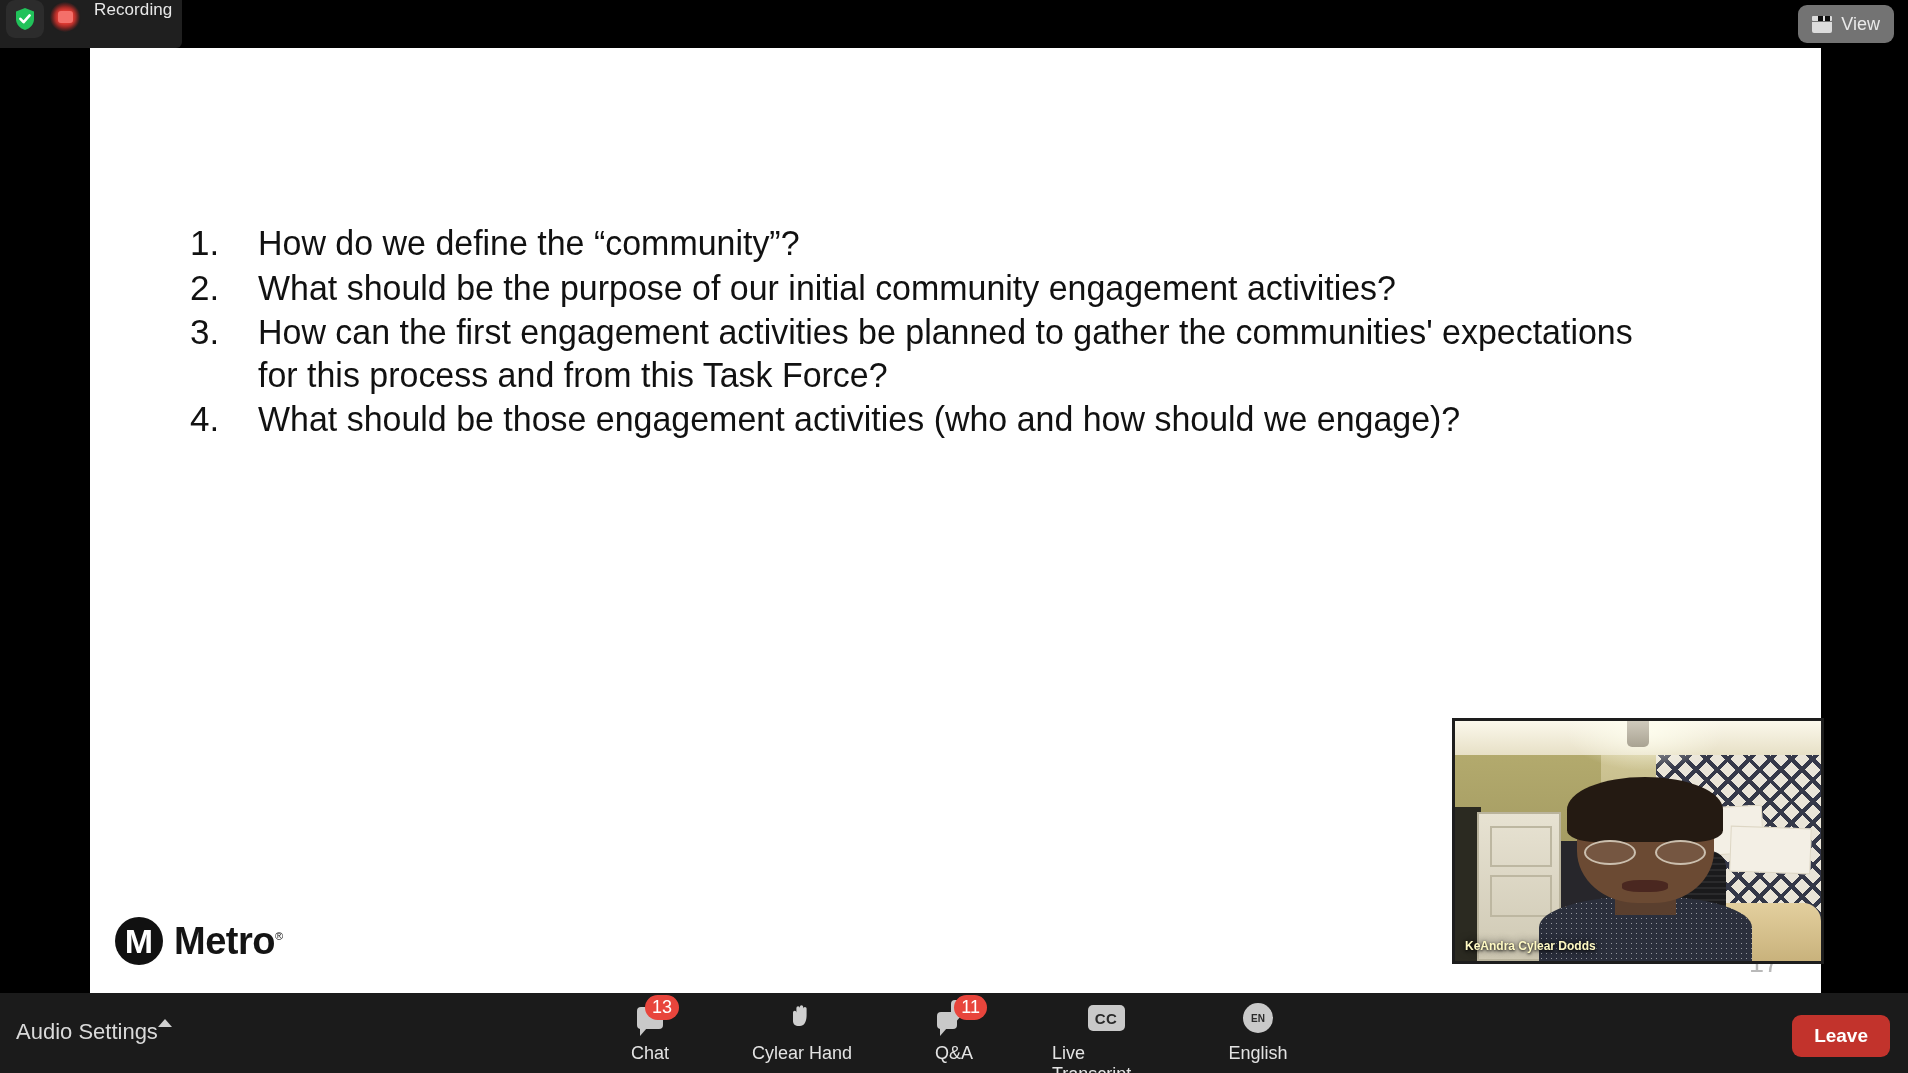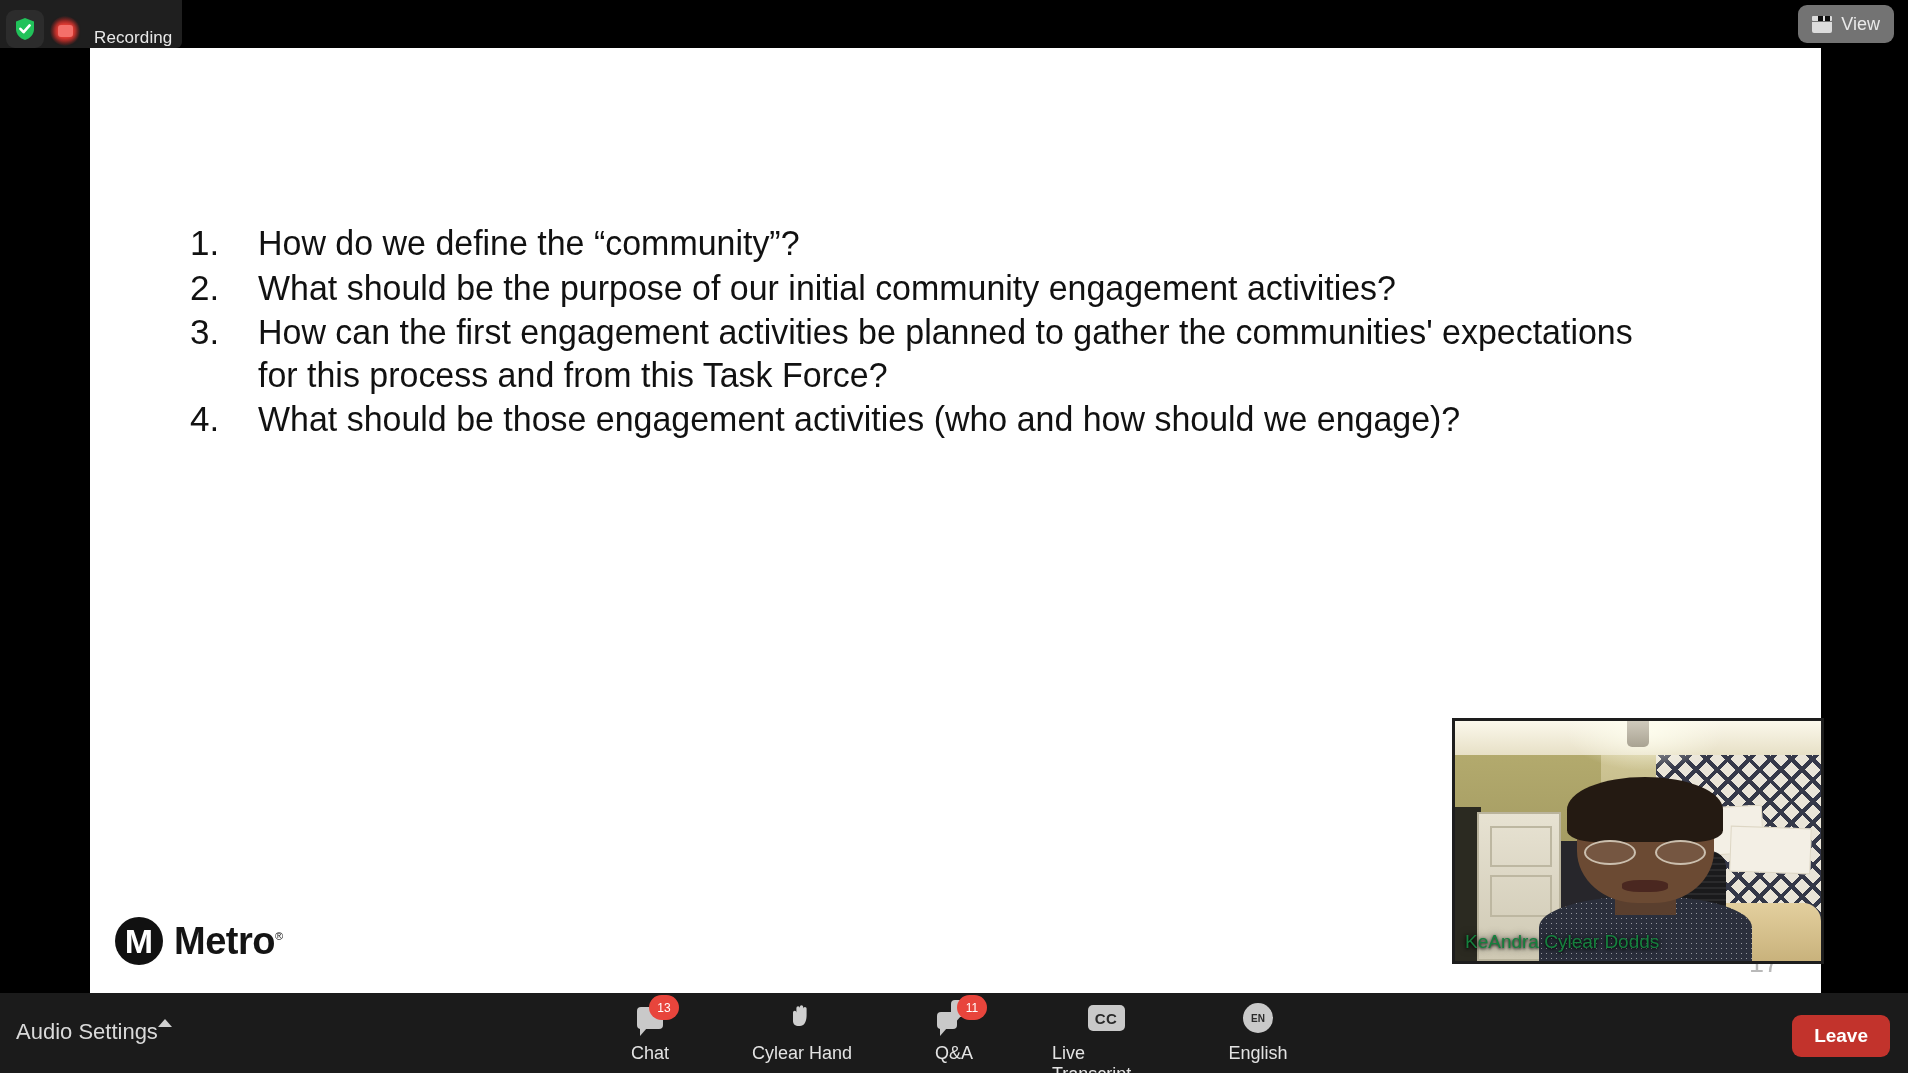--- a/index.html
+++ b/index.html
@@ -9,21 +9,21 @@
     font-family: "Liberation Sans", sans-serif;
     overflow: hidden;
   }
   #app { position: relative; width: 1908px; height: 1073px; background: #000; }
 
   
   #topbar {
     position: absolute; left: 0; top: 0; width: 1908px; height: 48px;
     background: #000; display: flex; align-items: center;
   }
-  .tb-left { display: flex; align-items: flex-end; height: 48px; padding-left: 6px;
+  .tb-left { display: flex; align-items: flex-start; height: 48px; padding-left: 6px;
              background: #1f1f1f; border-radius: 0 0 6px 0; padding-right: 10px; }
   .shield-btn { width: 38px; height: 38px; border-radius: 9px; background: #2c2c2c;
                 display: flex; align-items: center; justify-content: center; }
   .rec-dot { width: 34px; height: 34px; margin-left: 4px; position: relative;
              display: flex; align-items: center; justify-content: center; }
   .rec-dot .glow { position: absolute; width: 30px; height: 30px; border-radius: 50%;
        background: radial-gradient(circle, rgba(255,60,50,.95) 0%, rgba(220,40,35,.55) 48%, rgba(120,15,15,0) 72%); }
   .rec-dot .core { position: relative; width: 15px; height: 12px; border-radius: 3px;
        background: #f4706a; box-shadow: 0 0 5px 2px rgba(255,70,60,.8); }
   #recording-label { color: #e8e8e8; font-size: 17px; margin-left: 12px; letter-spacing: .1px; }
@@ -149,40 +149,41 @@
      background:#6b4a33; border-radius: 47% 47% 44% 44%; }
   .vt-hair { position:absolute; left:9%; bottom:62%; width:82%; height:34%;
      background:#241a12; border-radius: 50% 50% 18% 18%; }
   .vt-glasses { position:absolute; left:18%; bottom:50%; width:64%; height:13%; }
   .vt-glasses span { position:absolute; top:0; width:42%; height:100%;
      border:2px solid #cbbfae; border-radius:50%; background: rgba(255,255,255,.07); }
   .vt-glasses span:first-child { left:0; } .vt-glasses span:last-child { right:0; }
   .vt-mouth { position:absolute; left:38%; bottom:36%; width:24%; height:6%;
      background:#4a2720; border-radius: 40%; }
   #video-name {
-     position: absolute; left: 10px; bottom: 8px; color: #15803d; font-size: 19px;
+     position: absolute; left: 10px; bottom: 8px; color: #fef9c3; font-size: 12px;
      text-shadow: 0 1px 3px rgba(0,0,0,.95), 0 0 8px rgba(0,0,0,.8);
+     font-weight: bold;
   }
 
   
   #bottombar { position: absolute; left: 0; bottom: 0; width: 1908px; height: 80px;
      background: #1b1b1b; }
   #audio-settings { position: absolute; left: 16px; top: 26px; display: flex;
      align-items: flex-start; gap: 0; color: #d9d9d9; font-size: 22px; }
   .chev-up { width: 0; height: 0; border-left: 7px solid transparent;
      border-right: 7px solid transparent; border-bottom: 8px solid #d0d0d0; }
   #tool-center { position: absolute; left: 50%; transform: translateX(-50%); top: 8px;
      display: flex; align-items: flex-start; gap: 44px; }
   .tool { width: 108px; display: flex; flex-direction: column; align-items: center;
      gap: 8px; cursor: pointer; }
   .tool .ic { position: relative; height: 34px; display: flex; align-items: center;
      justify-content: center; }
   .tool .lb { color: #e3e3e3; font-size: 18px; }
   .badge { position: absolute; top: -6px; right: -16px; min-width: 30px; height: 25px;
-     background: #e8453c; color: #fff; border-radius: 13px; font-size: 12px;
+     background: #e8453c; color: #fff; border-radius: 13px; font-size: 18px;
      display: flex; align-items: center; justify-content: center; padding: 0 7px;
      font-weight: 500; }
   .bubble { width: 26px; height: 22px; background: #c9c9c9; border-radius: 4px;
      position: relative; }
   .bubble::after { content:""; position:absolute; left: 3px; bottom: -7px;
      border-left: 7px solid #c9c9c9; border-bottom: 8px solid transparent;
      border-right: 4px solid transparent; }
   .bubble.small { width: 20px; height: 17px; }
   .bubble.back { position:absolute; right: 0; top: -5px; width: 20px; height: 17px;
      background:#c9c9c9; }

